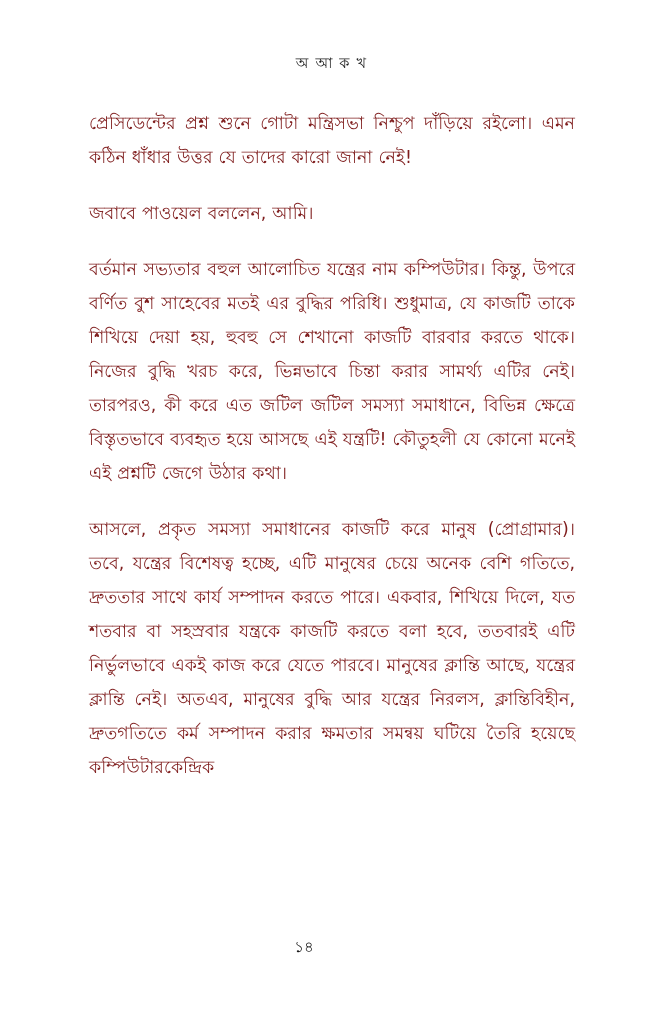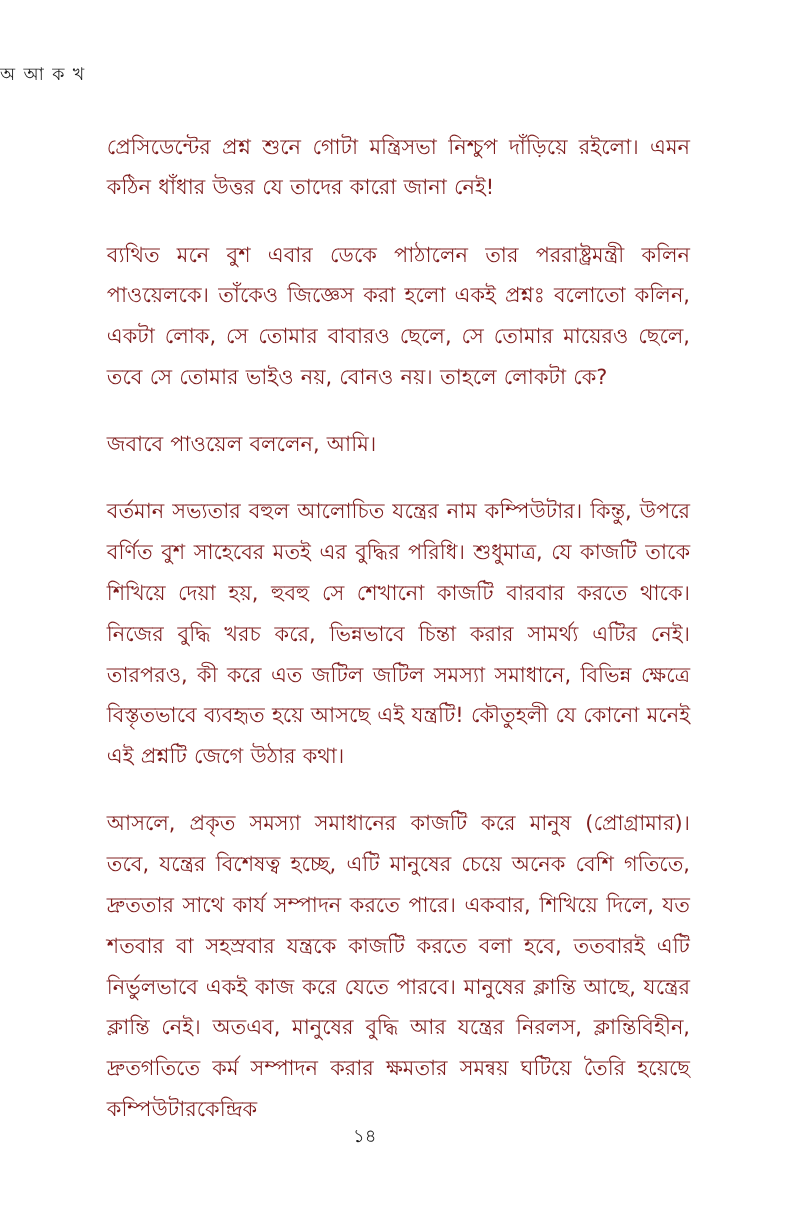--- a/index.html
+++ b/index.html
@@ -19,21 +19,21 @@
     background: #ffffff;
     overflow: hidden;
     box-sizing: border-box;
   }
   
   .running-head {
     position: absolute;
     top: 56px;
     left: 0;
     width: 663px;
-    text-align: left;
+    text-align: center;
     font-size: 14.5px;
     letter-spacing: 1.2px;
     color: #1a1a1a;
     font-family: "DejaVu Sans", "Liberation Sans", sans-serif;
     line-height: 1;
   }
   
   .text-block {
     position: absolute;
     left: 89px;
@@ -81,21 +81,20 @@
 <body>
 
 <div id="page">
 
   <div class="running-head">অ আ ক খ</div>
 
   <div class="text-block">
 
     <p class="para short">প্রেসিডেন্টের প্রশ্ন শুনে গোটা মন্ত্রিসভা নিশ্চুপ দাঁড়িয়ে রইলো। এমন কঠিন ধাঁধার উত্তর যে তাদের কারো জানা নেই!</p>
 
-    <p class="para short">ব্যথিত মনে বুশ এবার ডেকে পাঠালেন তার পররাষ্ট্রমন্ত্রী কলিন পাওয়েলকে। তাঁকেও জিজ্ঞেস করা হলো একই প্রশ্নঃ বলোতো কলিন, একটা লোক, সে তোমার বাবারও ছেলে, সে তোমার মায়েরও ছেলে, তবে সে তোমার ভাইও নয়, বোনও নয়। তাহলে লোকটা কে?</p>
 
     <p class="para short">জবাবে পাওয়েল বললেন, আমি।</p>
 
 
     <p class="para short">বর্তমান সভ্যতার বহুল আলোচিত যন্ত্রের নাম কম্পিউটার। কিন্তু, উপরে বর্ণিত বুশ সাহেবের মতই এর বুদ্ধির পরিধি। শুধুমাত্র, যে কাজটি তাকে শিখিয়ে দেয়া হয়, হুবহু সে শেখানো কাজটি বারবার করতে থাকে। নিজের বুদ্ধি খরচ করে, ভিন্নভাবে চিন্তা করার সামর্থ্য এটির নেই। তারপরও, কী করে এত জটিল জটিল সমস্যা সমাধানে, বিভিন্ন ক্ষেত্রে বিস্তৃতভাবে ব্যবহৃত হয়ে আসছে এই যন্ত্রটি! কৌতুহলী যে কোনো মনেই এই প্রশ্নটি জেগে উঠার কথা।</p>
 
     <p class="para short">আসলে, প্রকৃত সমস্যা সমাধানের কাজটি করে মানুষ (প্রোগ্রামার)। তবে, যন্ত্রের বিশেষত্ব হচ্ছে, এটি মানুষের চেয়ে অনেক বেশি গতিতে, দ্রুততার সাথে কার্য সম্পাদন করতে পারে। একবার, শিখিয়ে দিলে, যত শতবার বা সহস্রবার যন্ত্রকে কাজটি করতে বলা হবে, ততবারই এটি নির্ভুলভাবে একই কাজ করে যেতে পারবে। মানুষের ক্লান্তি আছে, যন্ত্রের ক্লান্তি নেই। অতএব, মানুষের বুদ্ধি আর যন্ত্রের নিরলস, ক্লান্তিবিহীন, দ্রুতগতিতে কর্ম সম্পাদন করার ক্ষমতার সমন্বয় ঘটিয়ে তৈরি হয়েছে কম্পিউটারকেন্দ্রিক</p>
 
   </div>
 

